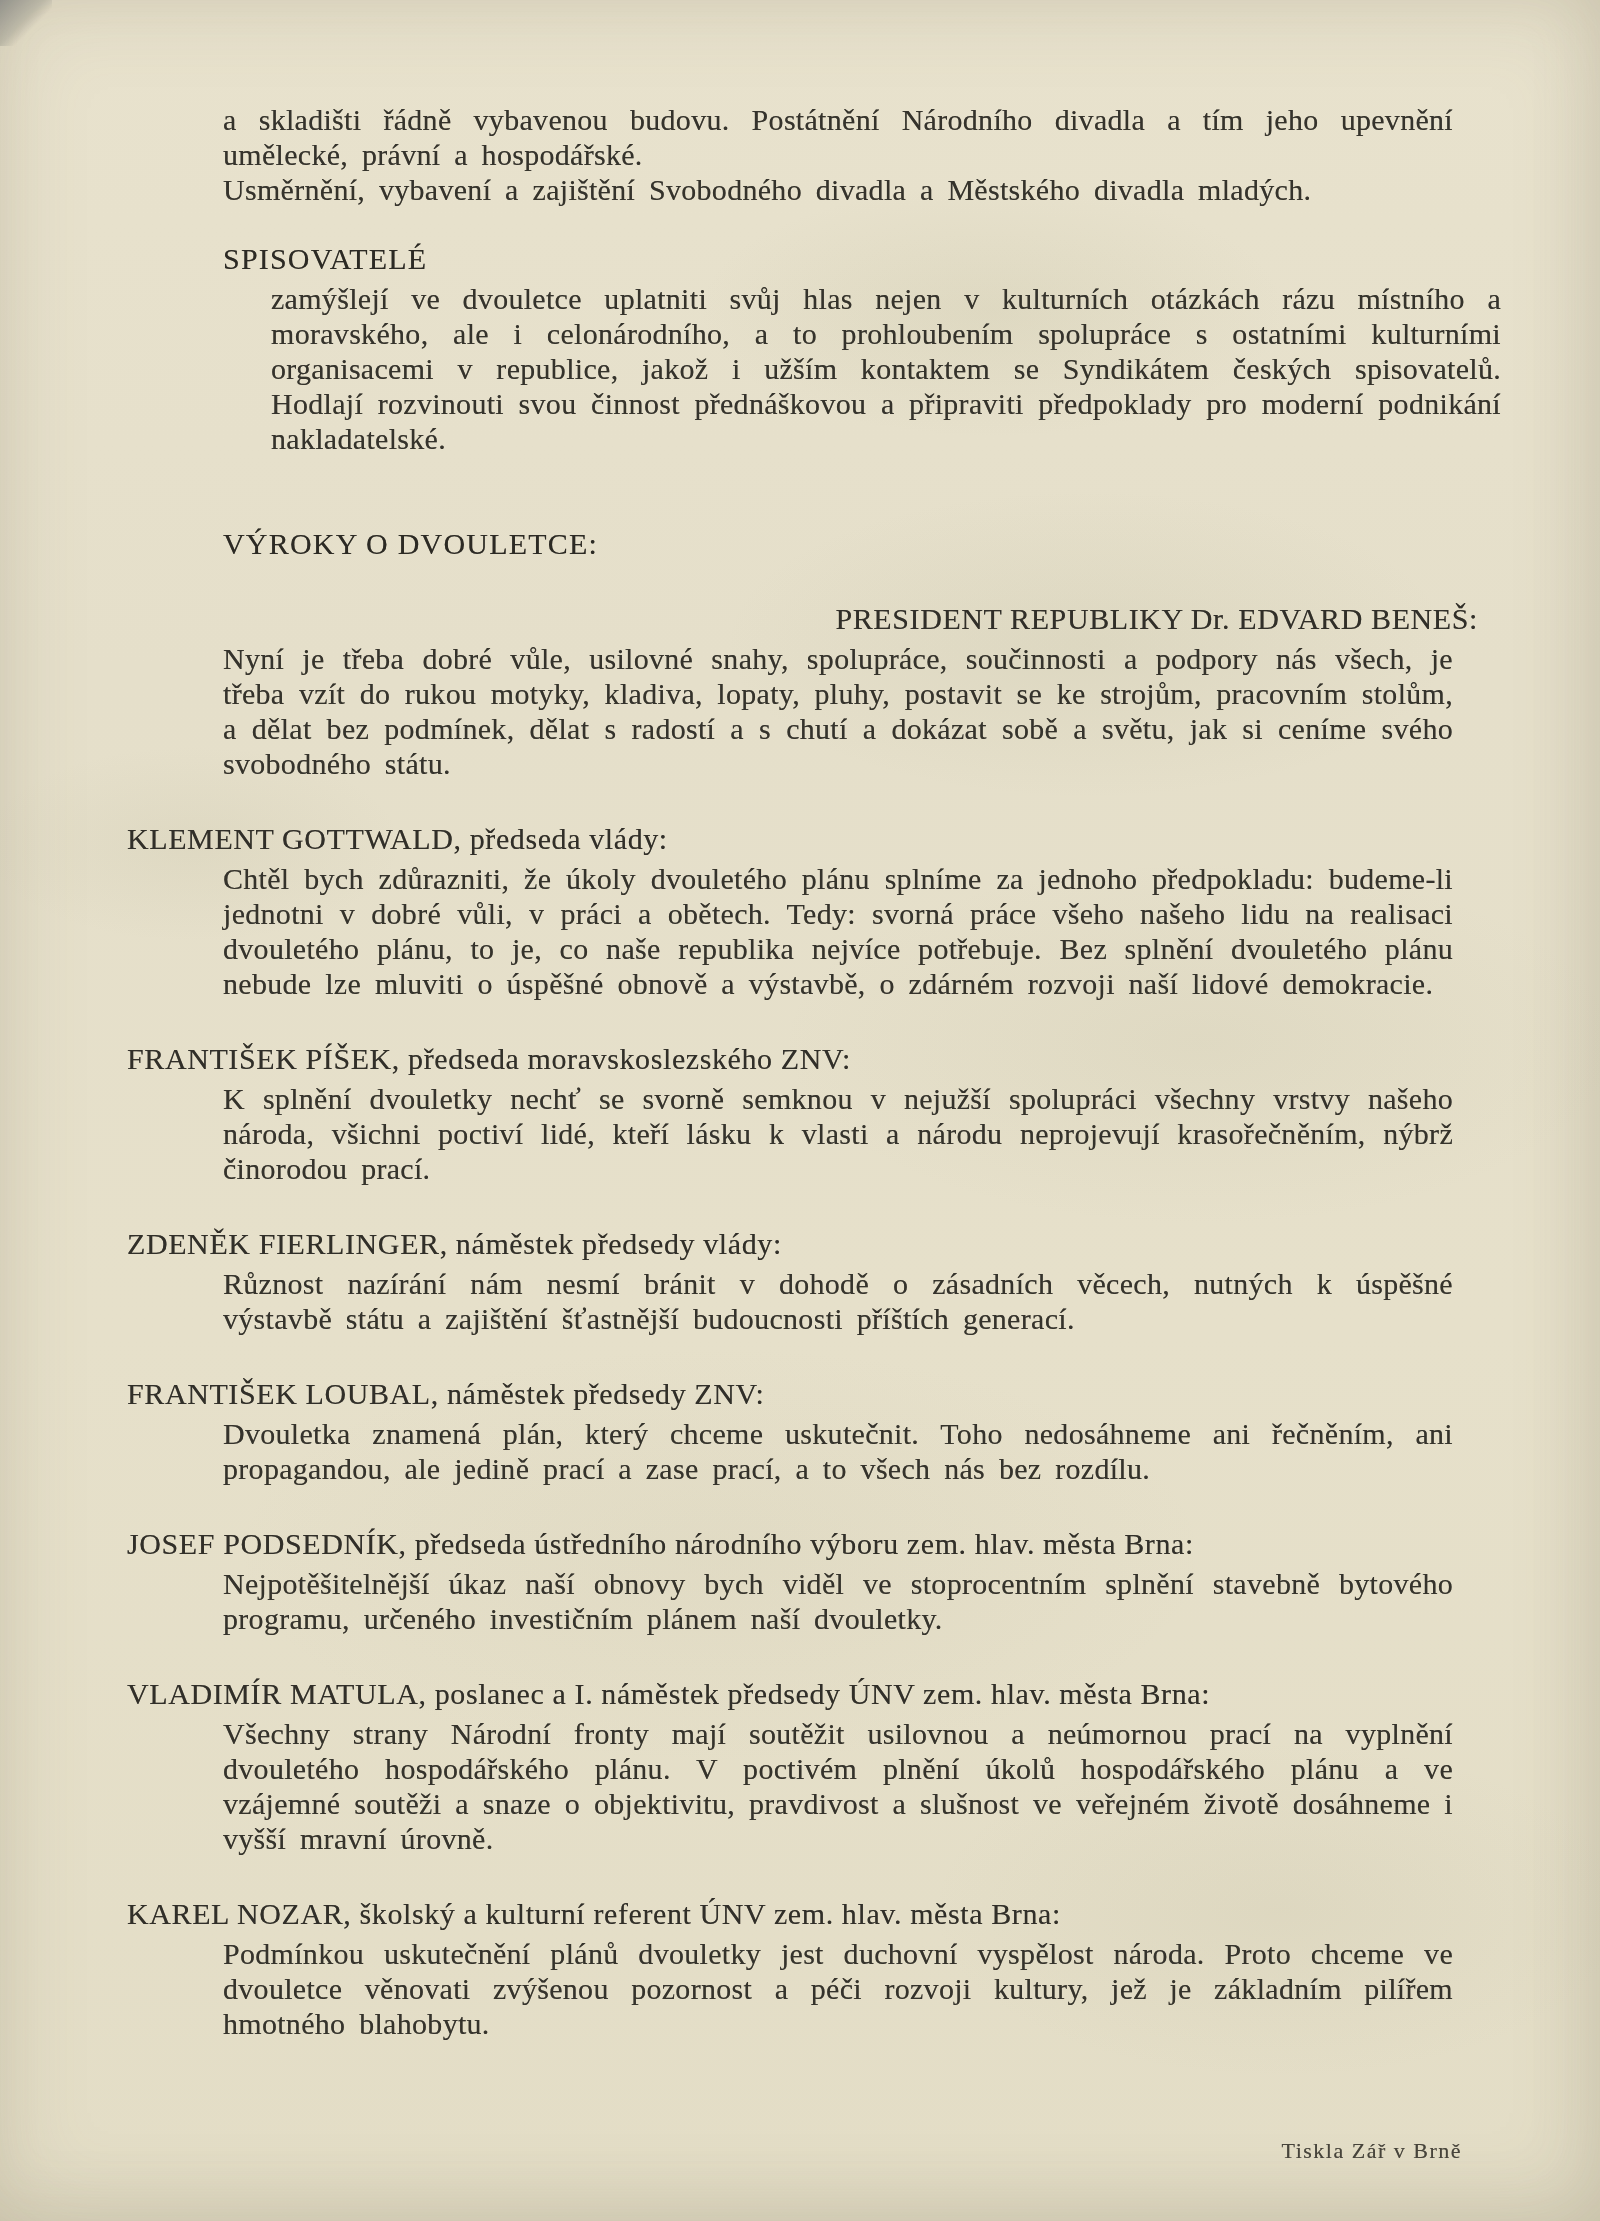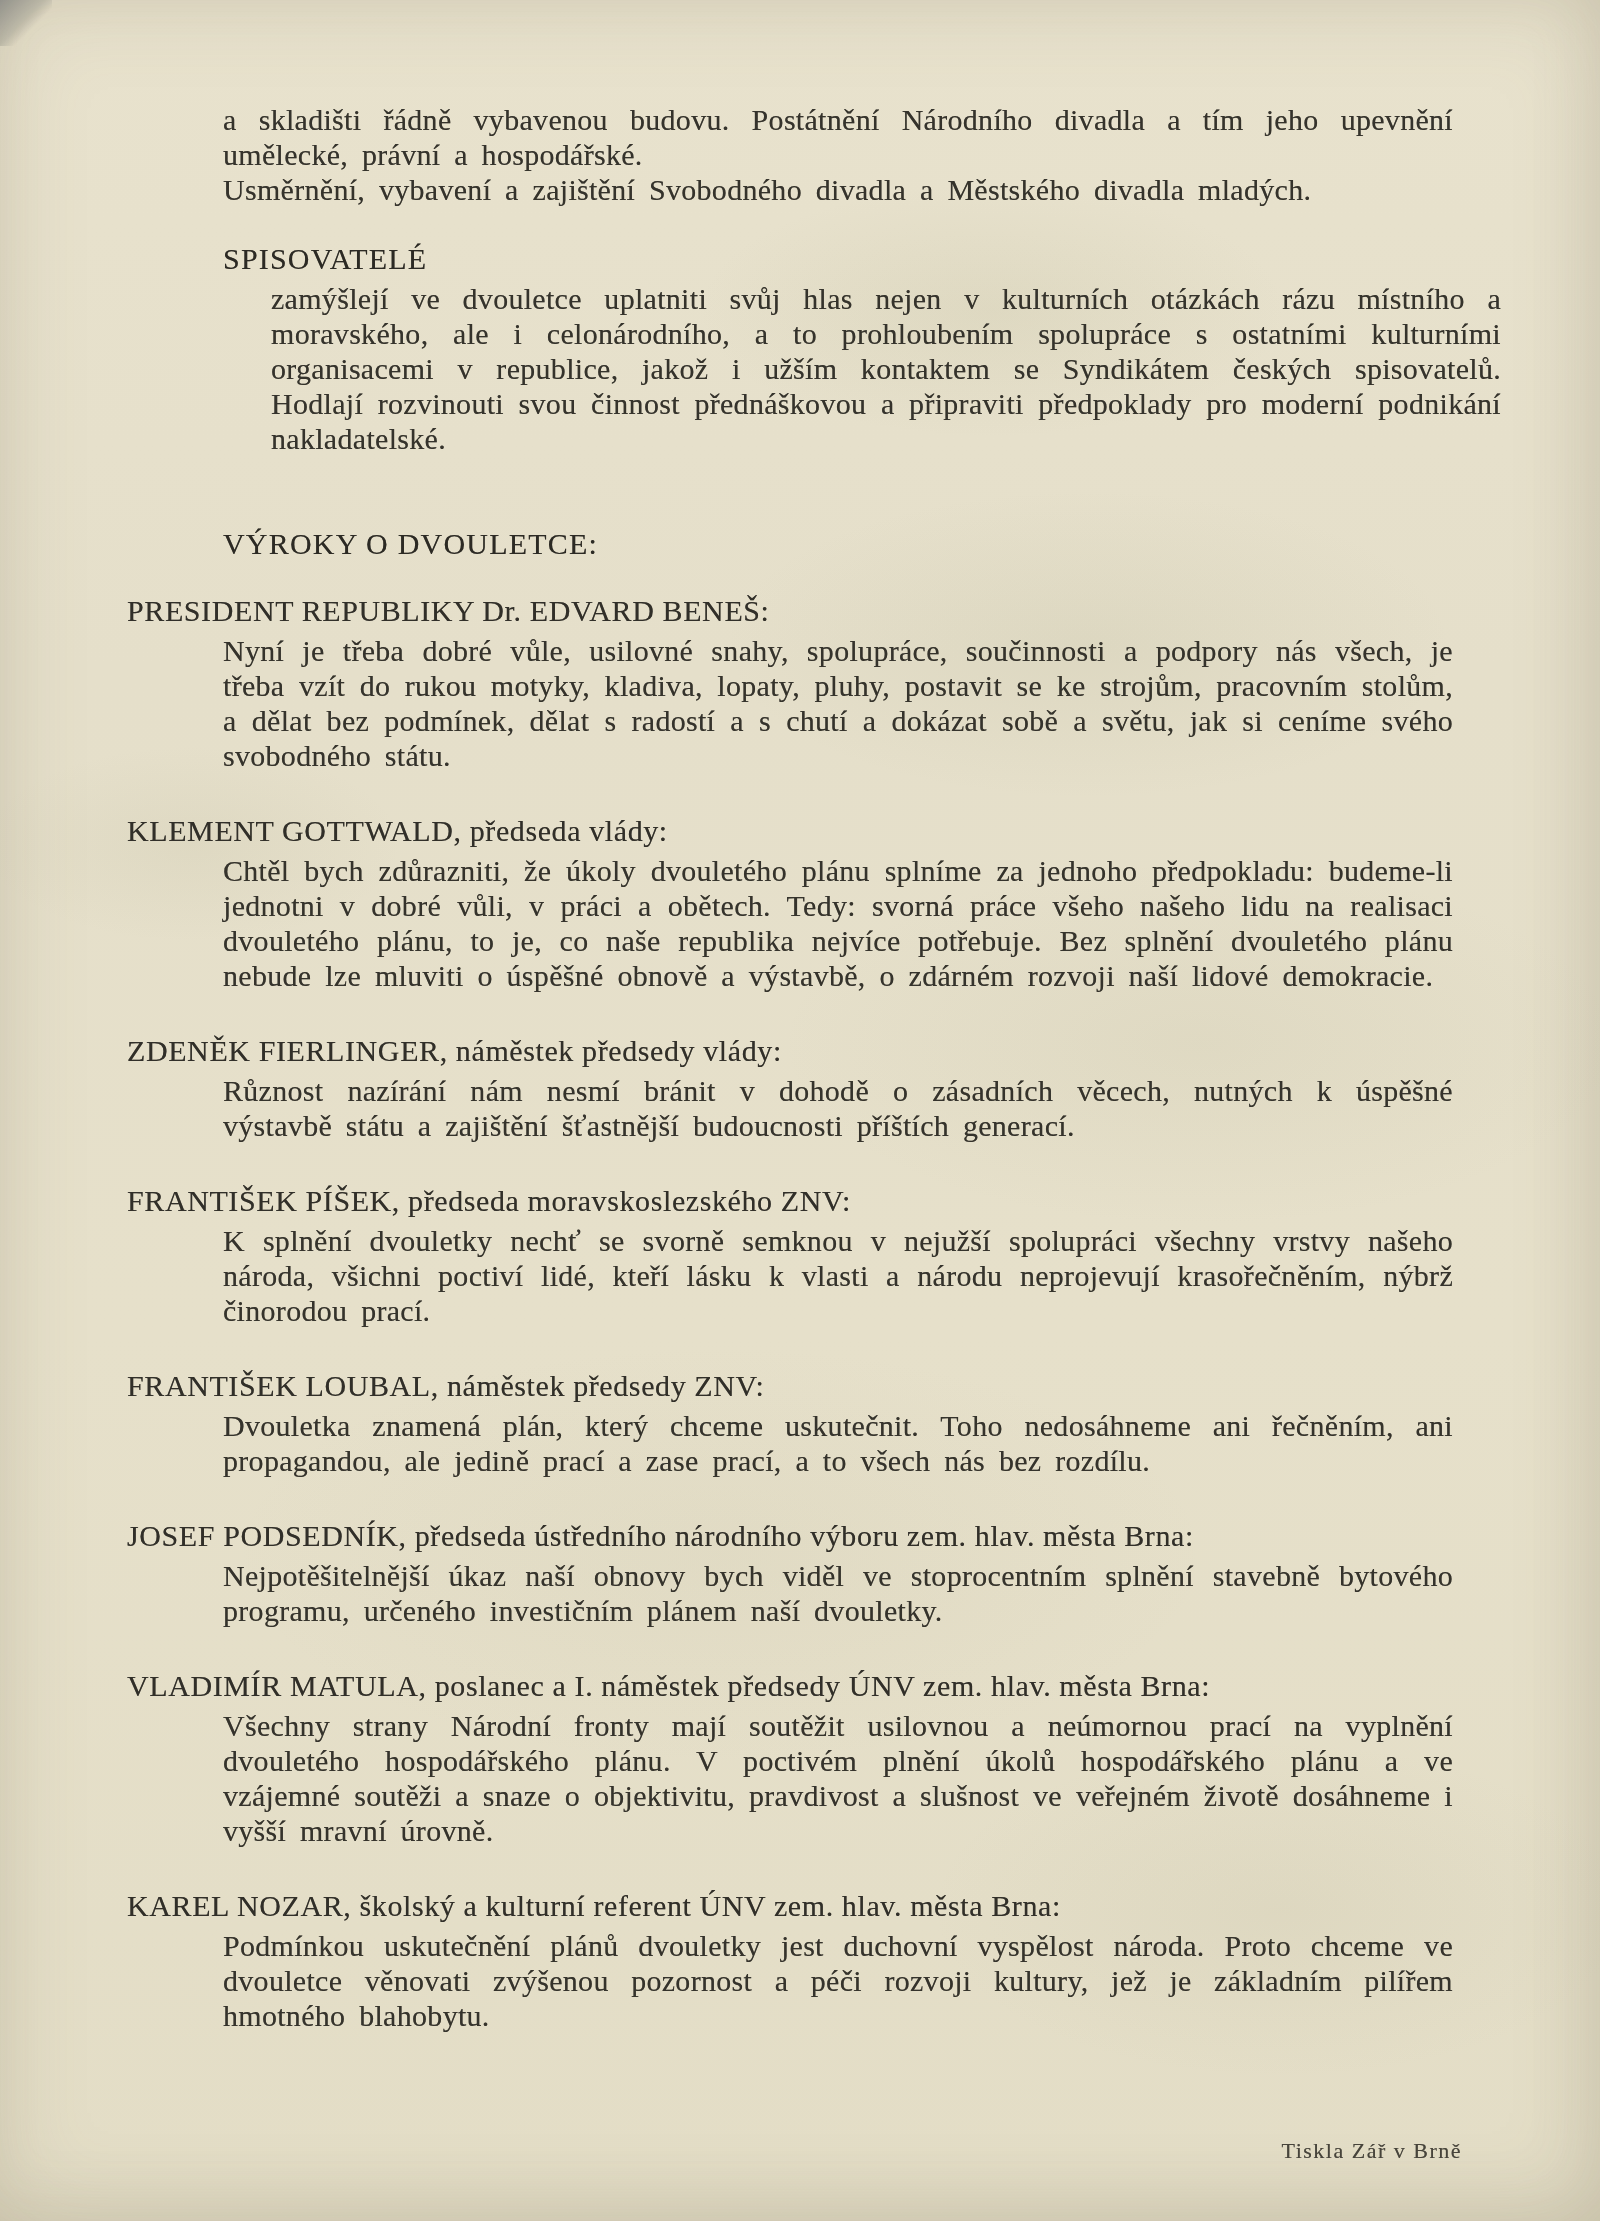--- a/index.html
+++ b/index.html
@@ -42,21 +42,21 @@
   }
   p{margin:0;}
   .bold-head{
     font-weight:400;letter-spacing:1.2px;color:#2c2a24;
     margin-top:34px;
   }
   .gap-large{margin-top:70px;}
   .speaker{
     letter-spacing:0.6px;margin-top:40px;color:#312f29;
   }
-  .speaker-first{margin-top:32px;}
+  .speaker-first{margin-top:40px;text-align:right;}
   .quote{margin-top:5px;}
   .writers-body{margin-top:5px;margin-left:48px;}
   .footer{
     position:absolute;top:2138px;right:138px;
     font-size:22px;letter-spacing:1.5px;color:#47443b;
     text-shadow:0 0 0.5px rgba(70,66,55,0.5);
   }
 </style>
 </head>
 <body>
@@ -82,27 +82,27 @@
     <p class="speaker speaker-first">PRESIDENT REPUBLIKY Dr. EDVARD BENEŠ:</p>
     <p class="bodytext quote indent">Nyní je třeba dobré vůle, usilovné snahy, spolupráce, součinnosti a podpory nás všech, je třeba vzít do rukou motyky, kladiva, lopaty, pluhy, postavit se ke strojům, pracovním stolům, a dělat bez podmínek, dělat s radostí a s chutí a dokázat sobě a světu, jak si ceníme svého svobodného státu.</p>
   </div>
 
   <div>
     <p class="speaker">KLEMENT GOTTWALD, předseda vlády:</p>
     <p class="bodytext quote indent">Chtěl bych zdůrazniti, že úkoly dvouletého plánu splníme za jednoho předpokladu: budeme-li jednotni v dobré vůli, v práci a obětech. Tedy: svorná práce všeho našeho lidu na realisaci dvouletého plánu, to je, co naše republika nejvíce potřebuje. Bez splnění dvouletého plánu nebude lze mluviti o úspěšné obnově a výstavbě, o zdárném rozvoji naší lidové demokracie.</p>
   </div>
 
   <div>
-    <p class="speaker">ZDENĚK FIERLINGER, náměstek předsedy vlády:</p>
-    <p class="bodytext quote indent">Různost nazírání nám nesmí bránit v dohodě o zásadních věcech, nutných k úspěšné výstavbě státu a zajištění šťastnější budoucnosti příštích generací.</p>
+    <p class="speaker">FRANTIŠEK PÍŠEK, předseda moravskoslezského ZNV:</p>
+    <p class="bodytext quote indent">K splnění dvouletky nechť se svorně semknou v nejužší spolupráci všechny vrstvy našeho národa, všichni poctiví lidé, kteří lásku k vlasti a národu neprojevují krasořečněním, nýbrž činorodou prací.</p>
   </div>
 
   <div>
-    <p class="speaker">FRANTIŠEK PÍŠEK, předseda moravskoslezského ZNV:</p>
-    <p class="bodytext quote indent">K splnění dvouletky nechť se svorně semknou v nejužší spolupráci všechny vrstvy našeho národa, všichni poctiví lidé, kteří lásku k vlasti a národu neprojevují krasořečněním, nýbrž činorodou prací.</p>
+    <p class="speaker">ZDENĚK FIERLINGER, náměstek předsedy vlády:</p>
+    <p class="bodytext quote indent">Různost nazírání nám nesmí bránit v dohodě o zásadních věcech, nutných k úspěšné výstavbě státu a zajištění šťastnější budoucnosti příštích generací.</p>
   </div>
 
   <div>
     <p class="speaker">FRANTIŠEK LOUBAL, náměstek předsedy ZNV:</p>
     <p class="bodytext quote indent">Dvouletka znamená plán, který chceme uskutečnit. Toho nedosáhneme ani řečněním, ani propagandou, ale jedině prací a zase prací, a to všech nás bez rozdílu.</p>
   </div>
 
   <div>
     <p class="speaker">JOSEF PODSEDNÍK, předseda ústředního národního výboru zem. hlav. města Brna:</p>
     <p class="bodytext quote indent">Nejpotěšitelnější úkaz naší obnovy bych viděl ve stoprocentním splnění stavebně bytového programu, určeného investičním plánem naší dvouletky.</p>

